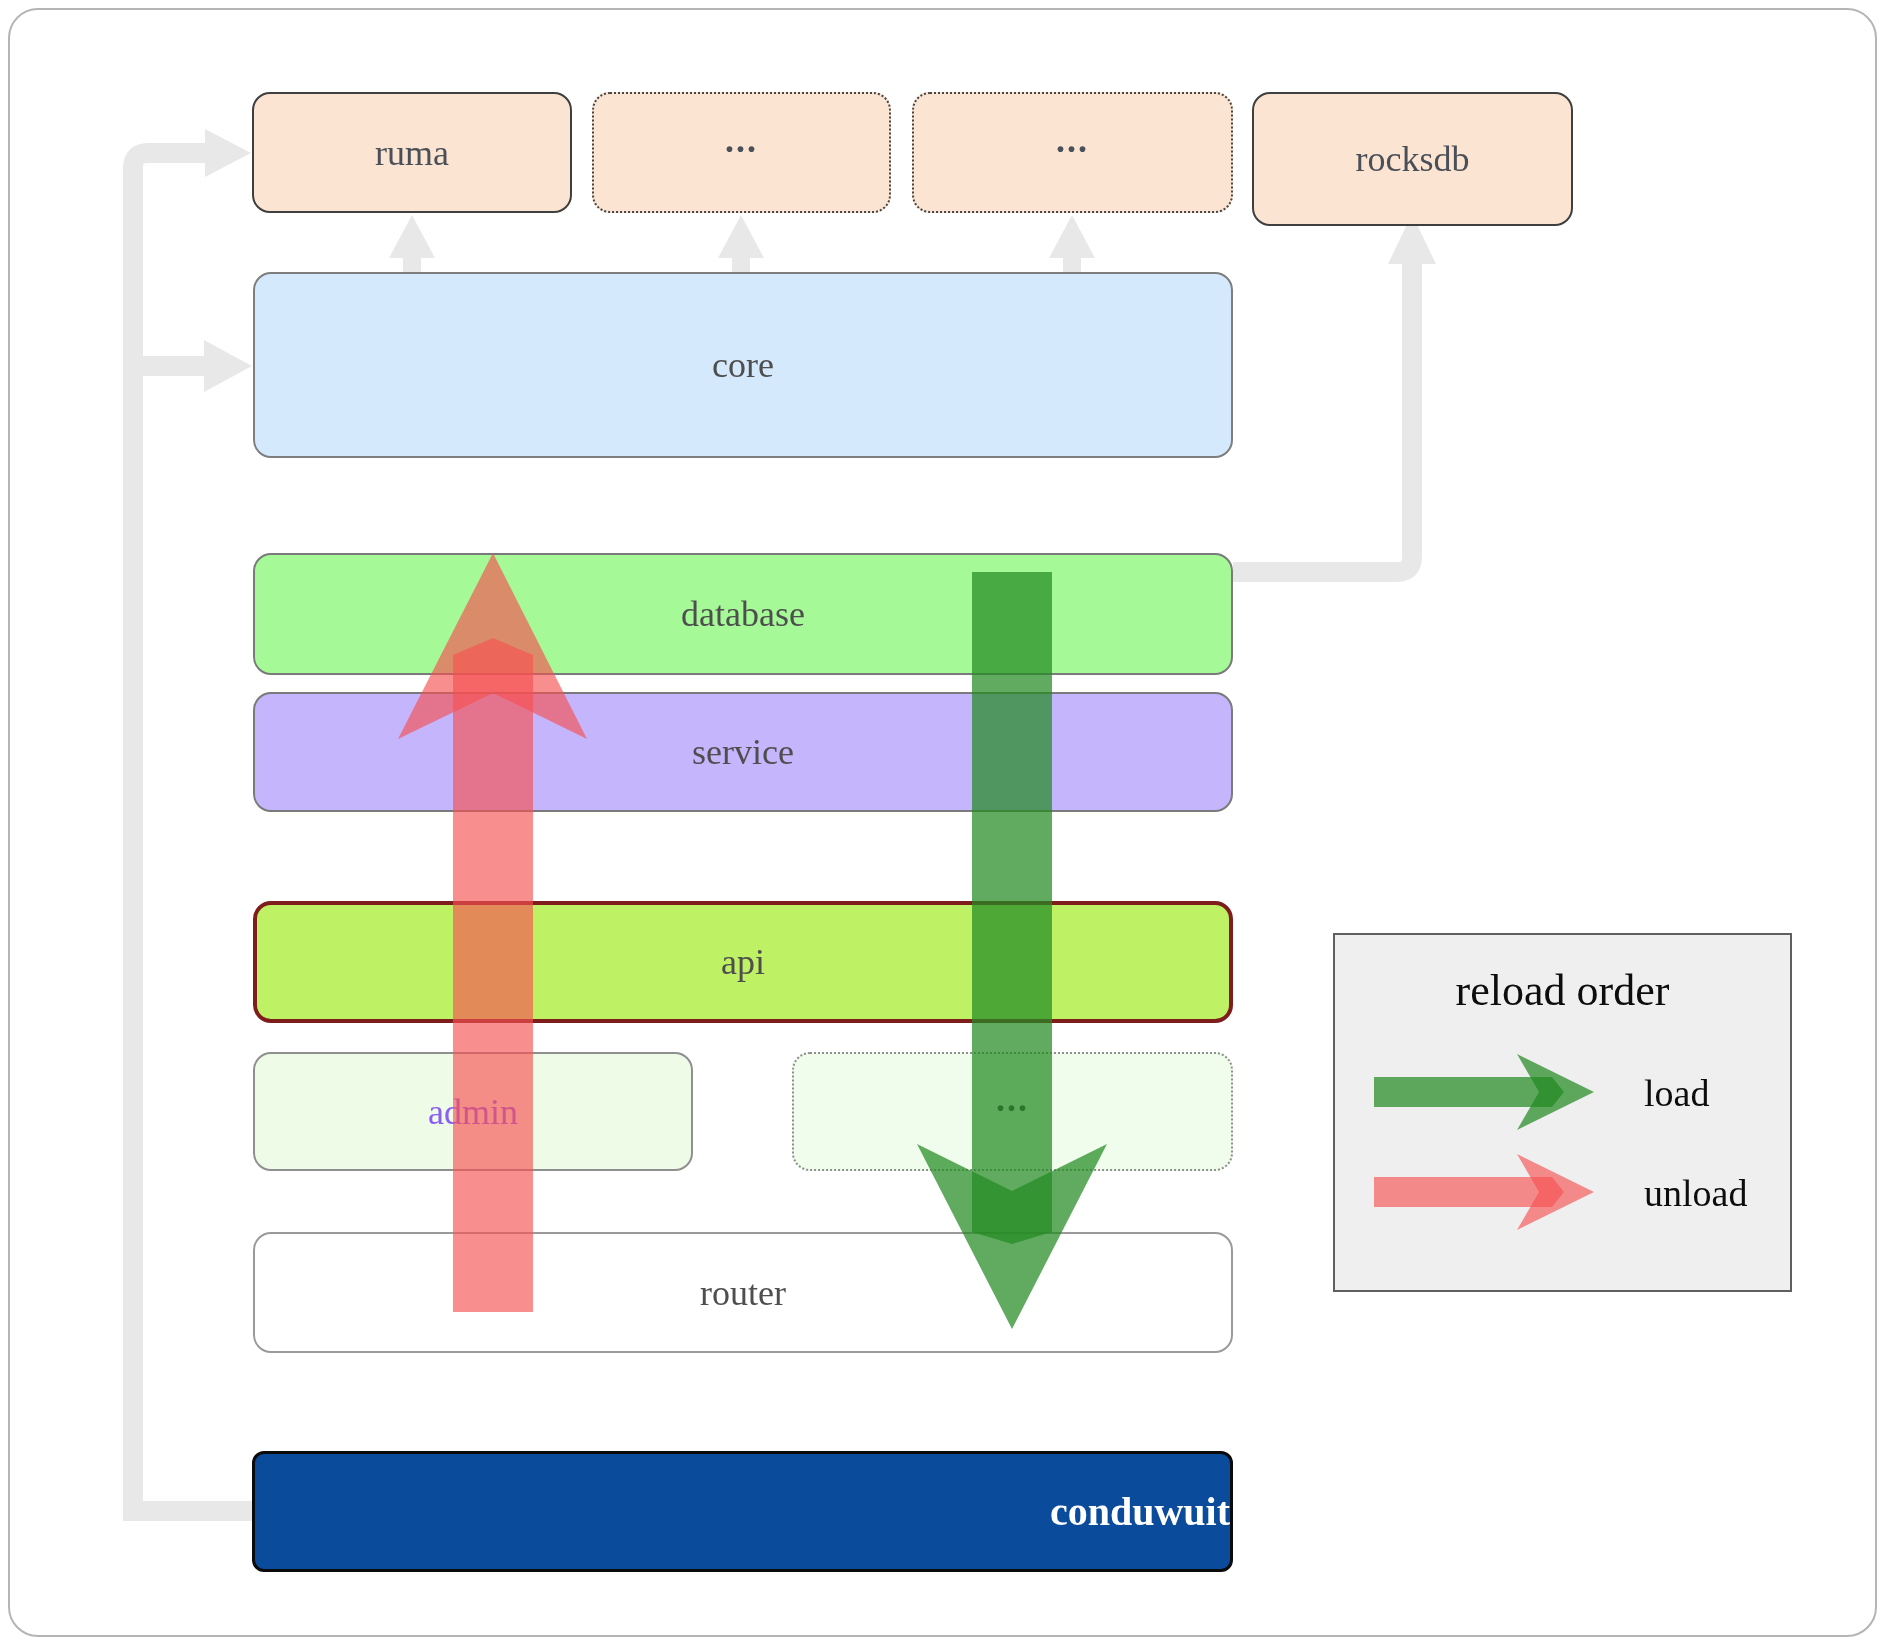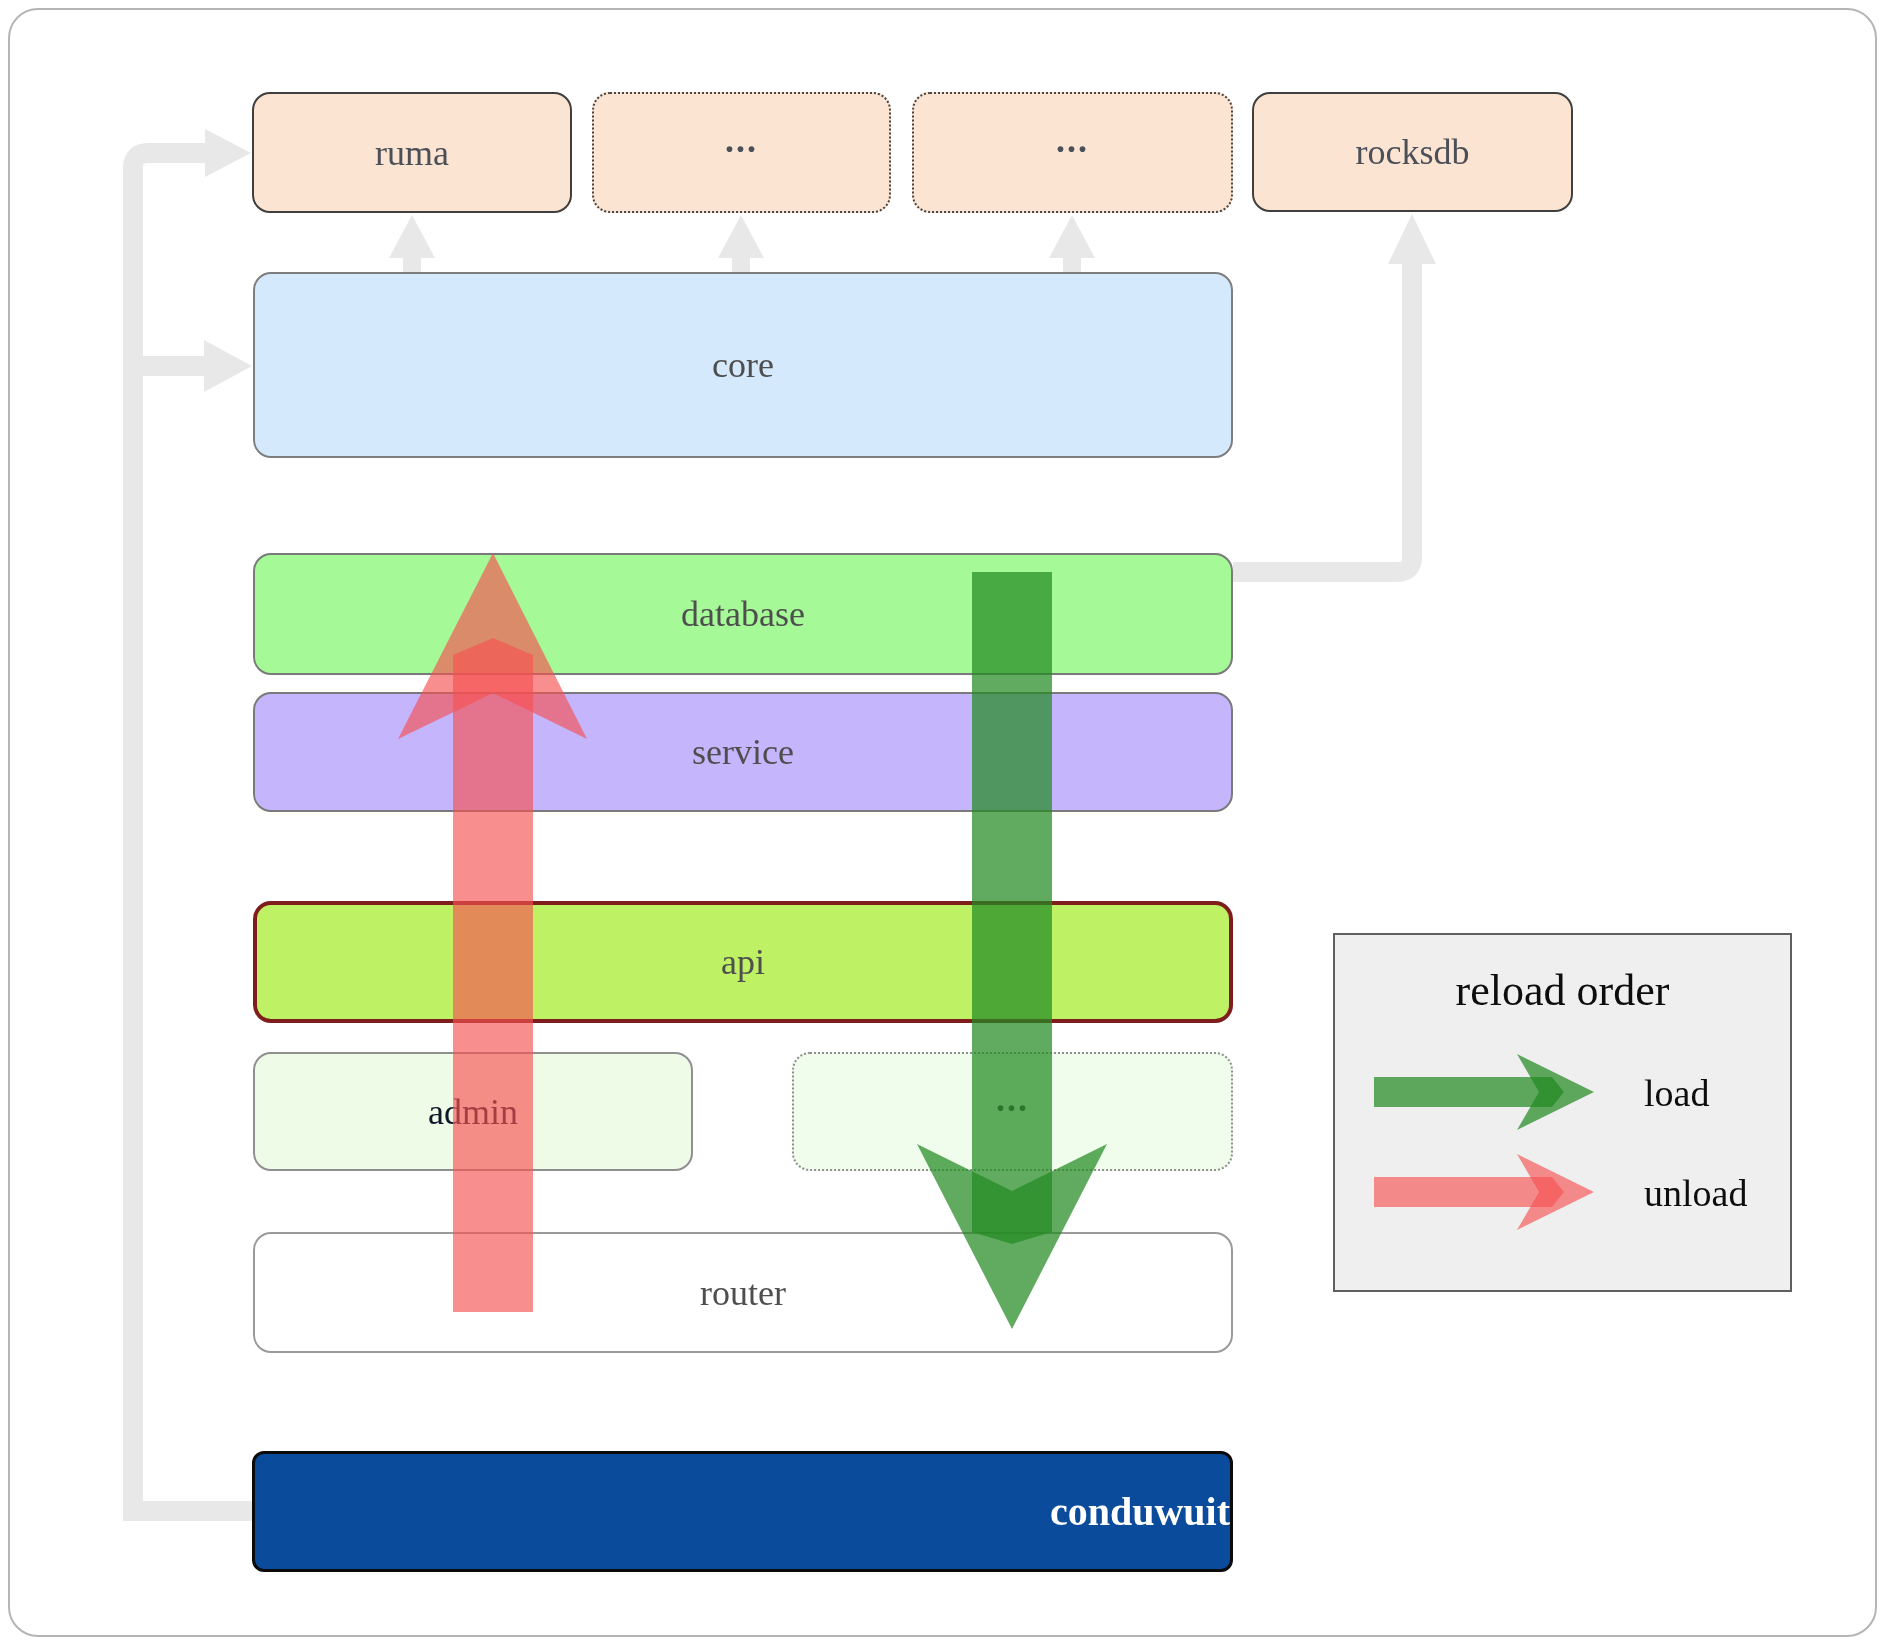--- a/index.html
+++ b/index.html
@@ -9,21 +9,21 @@
   svg.layer{position:absolute;left:0;top:0;pointer-events:none;}
   .box{position:absolute;box-sizing:border-box;display:flex;align-items:center;justify-content:center;
        border-radius:18px;font-size:36px;color:#4a4f58;}
   .peach{background:#fce4d2;}
   .b-solid{border:2.5px solid #3f3f3f;}
   .b-dot{border:2.5px dotted #454545;}
   .core{background:#d5e9fc;border:2px solid #7e7e7e;color:#4e4e4e;}
   .db{background:#a5fa97;border:2px solid #7a7a7a;color:#4e4e4e;margin-top:42px;}
   .service{background:#c4b5fd;border:2px solid #7a7a7a;color:#4e4e4e;}
   .api{background:#bef264;border:4px solid #7f1d1d;color:#4e4e4e;margin-top:30px;}
-  .admin{background:#edfbe7;border:2px solid #8f8f8f;color:#0f172a;}
+  .admin{background:#edfbe7;border:2px solid #8f8f8f;color:#8b5cf6;}
   .faded-dot{background:#f1fdec;border:2px dotted #8f8f8f;color:#434343;}
   .router{background:#ffffff;border:2px solid #9a9a9a;color:#4e4e4e;}
   .app{background:#0a4b9b;border:3px solid #0b0b0b;border-radius:12px;color:#ffffff;
        font-weight:700;font-size:40px;justify-content:flex-end;}
   .dots{font-weight:700;letter-spacing:2px;transform:translateY(-30%);}
   .legend{position:absolute;left:1323px;top:923px;width:459px;height:359px;box-sizing:border-box;
           background:#efefef;border:2px solid #5f5f5f;}
   .legend-title{margin-top:30px;text-align:center;font-size:44px;color:#0d0d0d;}
   .legend-row{position:absolute;left:39px;display:flex;align-items:center;gap:24px;}
   .legend-row .lg-label{font-size:38px;color:#0d0d0d;margin-left:6px;}
@@ -52,21 +52,21 @@
 
   <div class="box peach b-solid" style="left:242px;top:82px;width:320px;height:121px">
     <span>ruma</span>
   </div>
   <div class="box peach b-dot" style="left:582px;top:82px;width:299px;height:121px">
     <span class="dots">...</span>
   </div>
   <div class="box peach b-dot" style="left:902px;top:82px;width:321px;height:121px">
     <span class="dots">...</span>
   </div>
-  <div class="box peach b-solid" style="left:1242px;top:82px;width:321px;height:120px">
+  <div class="box peach b-solid" style="left:1242px;top:82px;width:321px;height:134px">
     <span>rocksdb</span>
   </div>
 
   <div class="box core" style="left:243px;top:262px;width:980px;height:186px">
     <span>core</span>
   </div>
   <div class="box db" style="left:243px;top:501px;width:980px;height:122px">
     <span>database</span>
   </div>
   <div class="box service" style="left:243px;top:682px;width:980px;height:120px">

